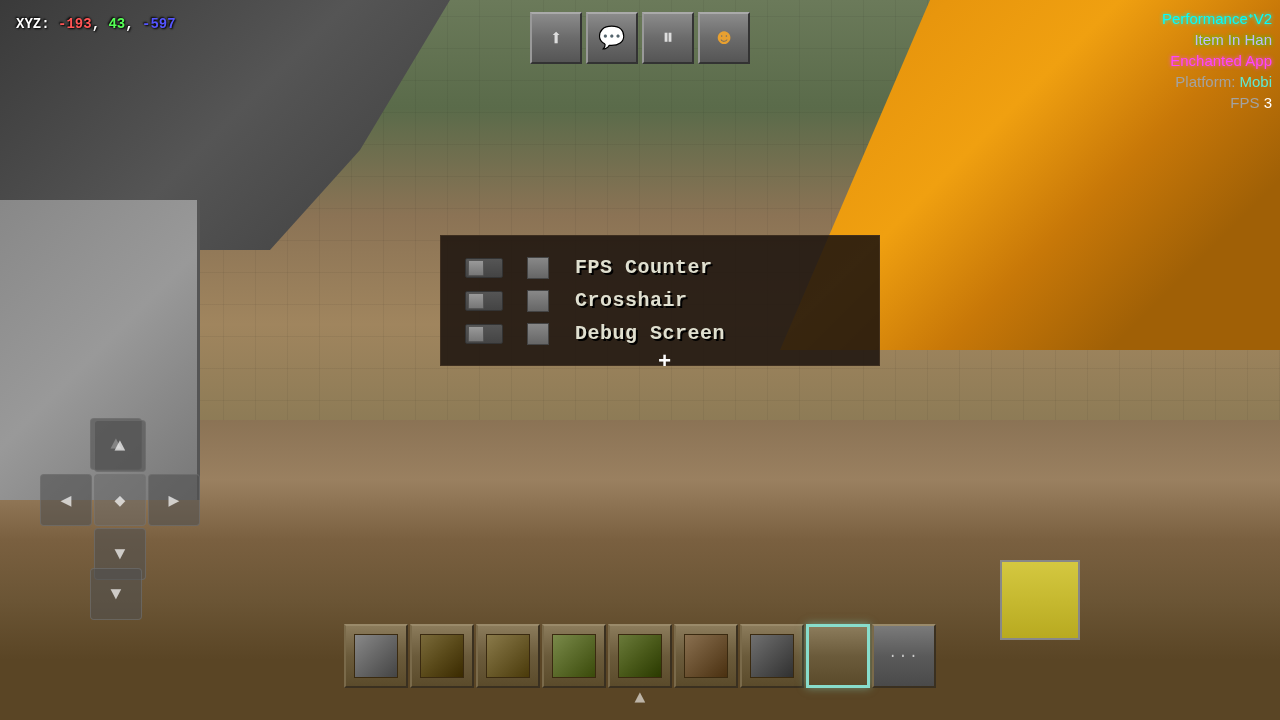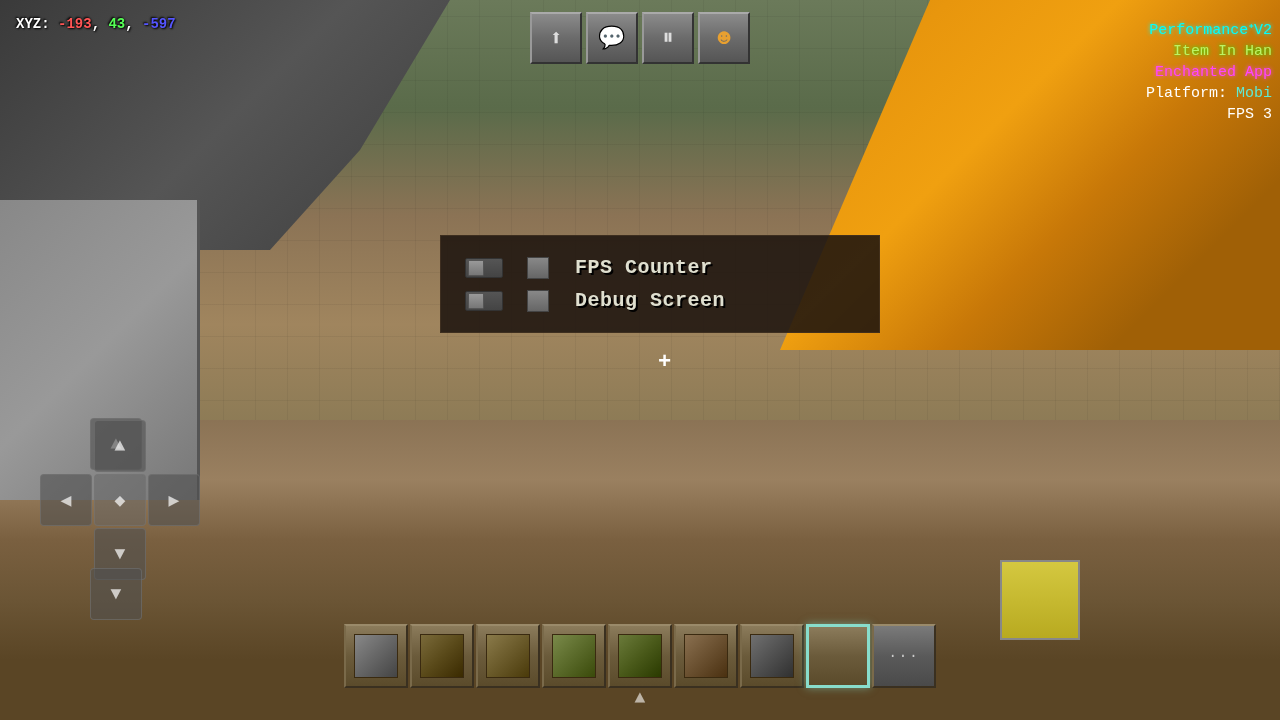--- a/index.html
+++ b/index.html
@@ -136,32 +136,32 @@
       display: flex;
       align-items: center;
       justify-content: center;
       cursor: pointer;
       font-size: 20px;
     }
 
     
     #perf-overlay {
       position: absolute;
-      top: 20px;
+      top: 8px;
       right: 8px;
       text-align: right;
-      font-family: Liberation Mono, monospace;
+      font-family: Liberation Sans, sans-serif;
       font-size: 15px;
       line-height: 1.4;
     }
 
     .perf-line-cyan { color: #00ffff; text-shadow: 0 0 4px #00ffff; }
-    .perf-line-green { color: #bef264; text-shadow: 0 0 4px #00ff00; }
+    .perf-line-green { color: #c4b5fd; text-shadow: 0 0 4px #00ff00; }
     .perf-line-magenta { color: #ff44ff; text-shadow: 0 0 4px #ff44ff; padding-left: 44px; }
-    .perf-label { color: #ffffff; margin-left: 33px; }
+    .perf-label { color: #a3a3a3; margin-left: 33px; }
     .perf-mobi { color: #5eead4; }
     .perf-fps-val { color: #ffffff; }
 
     
     #settings-menu {
       position: absolute;
       top: 235px;
       left: 440px;
       width: 440px;
       background: rgba(30, 20, 15, 0.88);
@@ -420,20 +420,27 @@
   <div class="menu-item">
     <div class="toggle">
       <div class="toggle-knob"></div>
     </div>
     <div class="menu-icon"></div>
     <span class="menu-label">FPS Counter</span>
   </div>
 
 
 
+  <div class="menu-item">
+    <div class="toggle">
+      <div class="toggle-knob"></div>
+    </div>
+    <div class="menu-icon"></div>
+    <span class="menu-label">Crosshair</span>
+  </div>
 
   <div class="menu-item">
     <div class="toggle">
       <div class="toggle-knob"></div>
     </div>
     <div class="menu-icon"></div>
     <span class="menu-label">Debug Screen</span>
   </div>
 
 </div>

